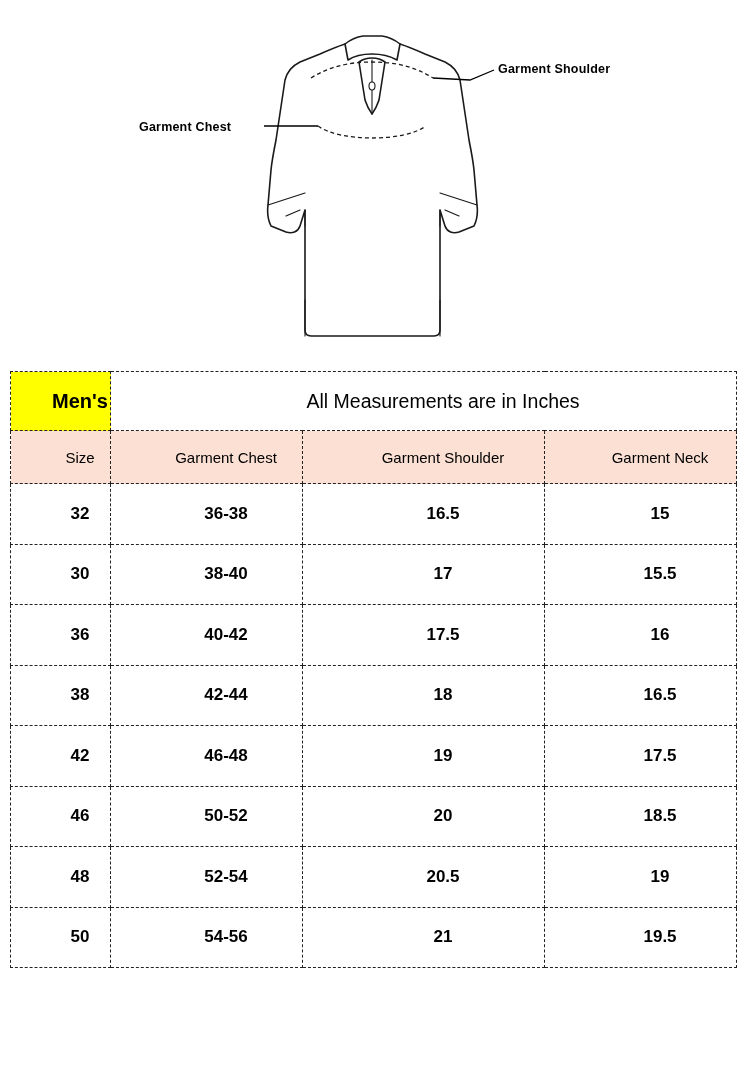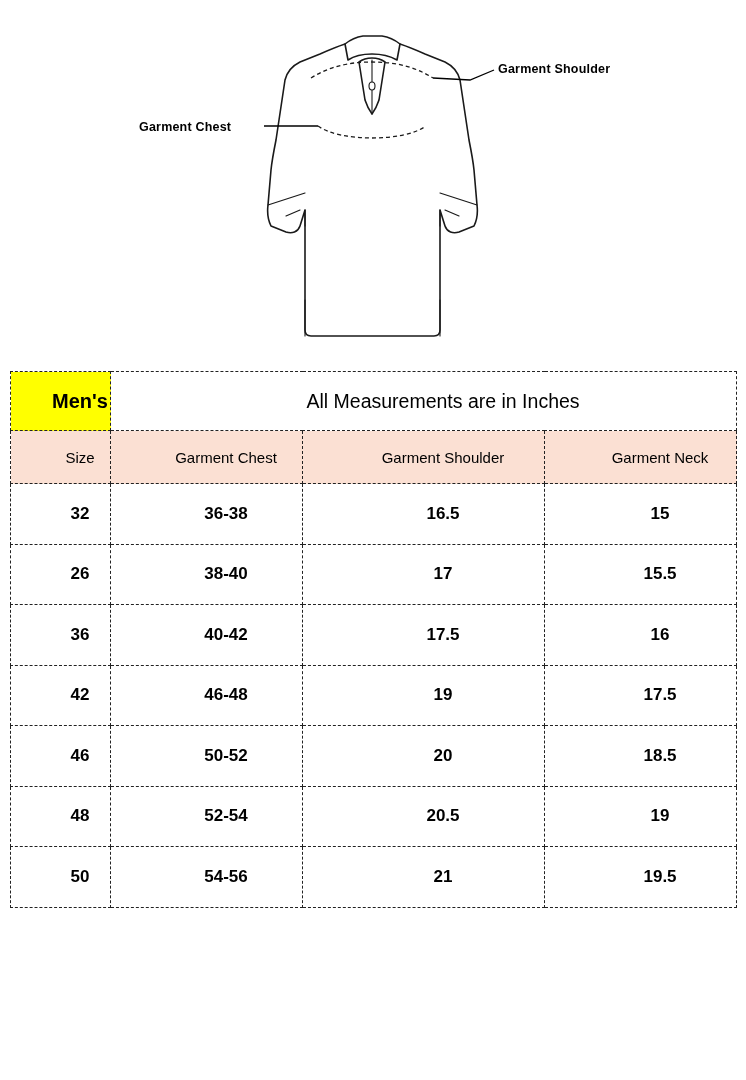--- a/index.html
+++ b/index.html
@@ -179,32 +179,38 @@
           <td class="cell-head">Garment Neck</td>
         </tr>
 
         <tr>
           <td class="cell-body">32</td>
           <td class="cell-body">36-38</td>
           <td class="cell-body">16.5</td>
           <td class="cell-body">15</td>
         </tr>
         <tr>
-          <td class="cell-body">26</td>
+          <td class="cell-body">30</td>
           <td class="cell-body">38-40</td>
           <td class="cell-body">17</td>
           <td class="cell-body">15.5</td>
         </tr>
         <tr>
           <td class="cell-body">36</td>
           <td class="cell-body">40-42</td>
           <td class="cell-body">17.5</td>
           <td class="cell-body">16</td>
         </tr>
         <tr>
+          <td class="cell-body">38</td>
+          <td class="cell-body">42-44</td>
+          <td class="cell-body">18</td>
+          <td class="cell-body">16.5</td>
+        </tr>
+        <tr>
           <td class="cell-body">42</td>
           <td class="cell-body">46-48</td>
           <td class="cell-body">19</td>
           <td class="cell-body">17.5</td>
         </tr>
         <tr>
           <td class="cell-body">46</td>
           <td class="cell-body">50-52</td>
           <td class="cell-body">20</td>
           <td class="cell-body">18.5</td>

